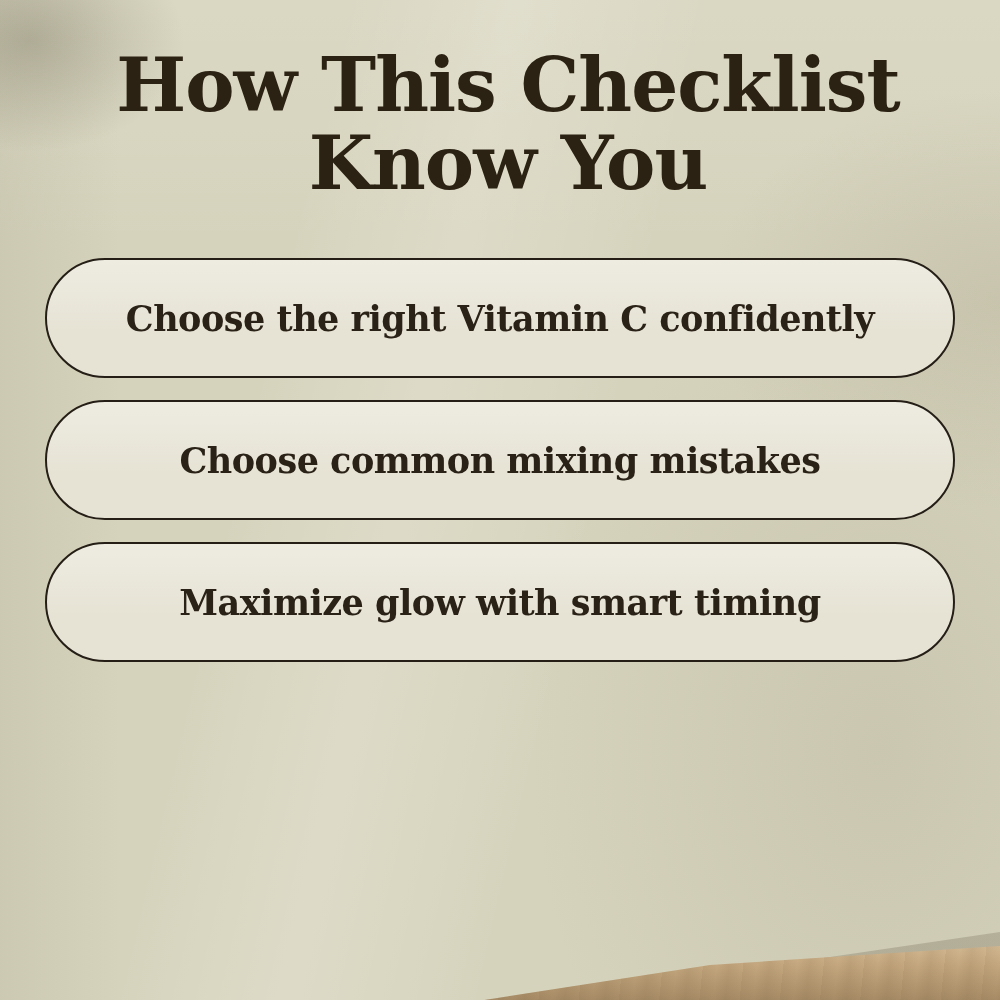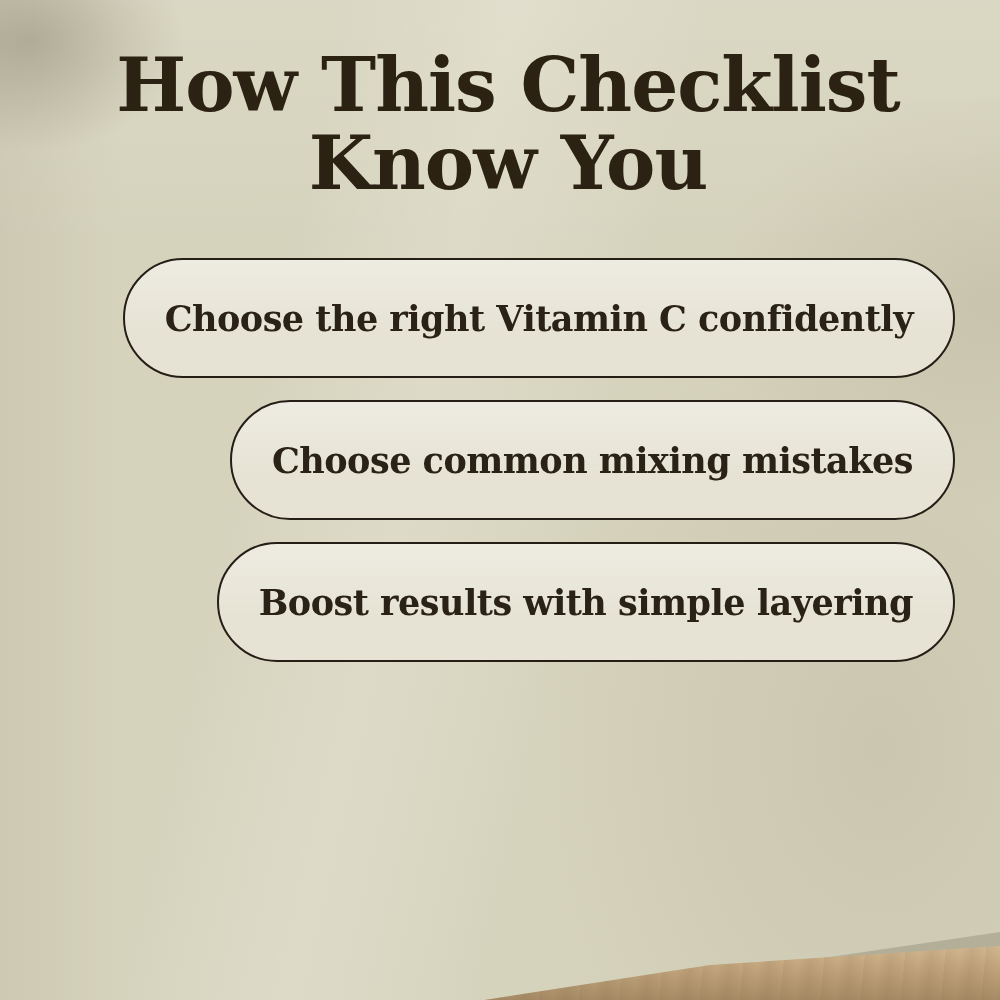--- a/index.html
+++ b/index.html
@@ -39,21 +39,20 @@
   }
   .title .line { display: block; }
   .pill-list {
     position: absolute;
     top: 258px;
     left: 45px;
     right: 45px;
     display: flex;
     flex-direction: column;
     gap: 22px;
-    align-items: flex-end;
   }
   .pill {
     height: 120px;
     border: 2px solid var(--pill_border, #241e16);
     border-radius: 62px;
     background:
       linear-gradient(to bottom, rgba(255,255,252,0.35), rgba(255,255,252,0.05) 60%),
       var(--pill_fill, #e5e2d3);
     display: flex;
     align-items: center;
@@ -103,19 +102,19 @@
     </h1>
 
   <div class="pill-list">
     <div class="pill">
       <span class="pill-label">Choose the right Vitamin C confidently</span>
     </div>
     <div class="pill">
       <span class="pill-label">Choose common mixing mistakes</span>
     </div>
     <div class="pill">
-      <span class="pill-label">Boost results with simple layering</span>
+      <span class="pill-label">Maximize glow with smart timing</span>
     </div>
   </div>
 
   <div class="wood-edge-shadow"></div>
   <div class="wood"></div>
 </div>
 
 </body></html>

